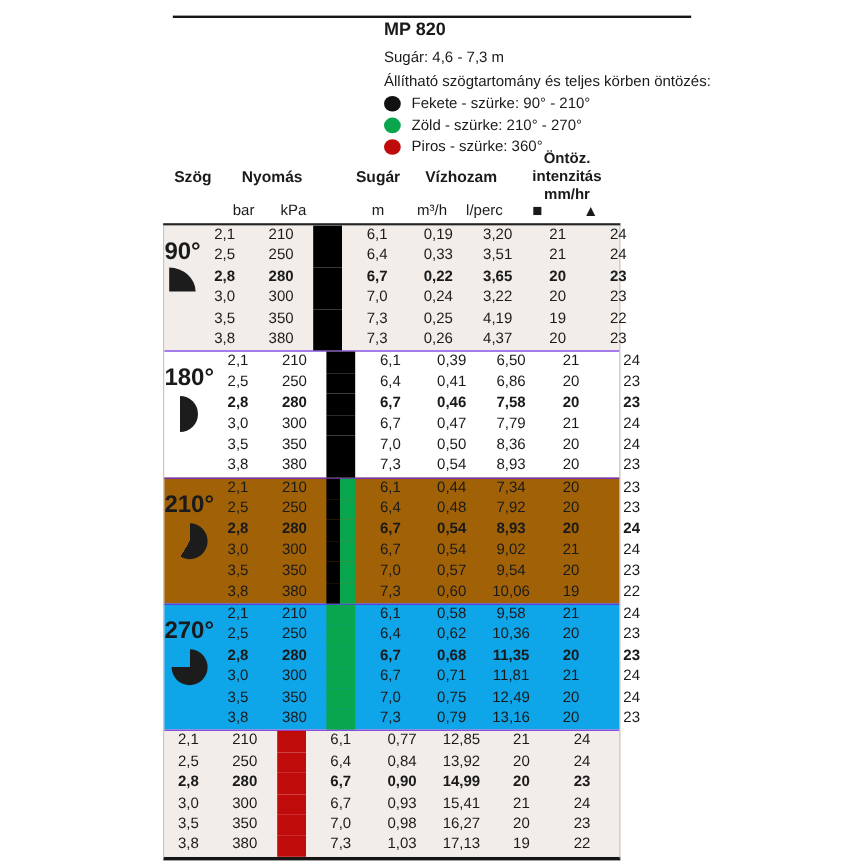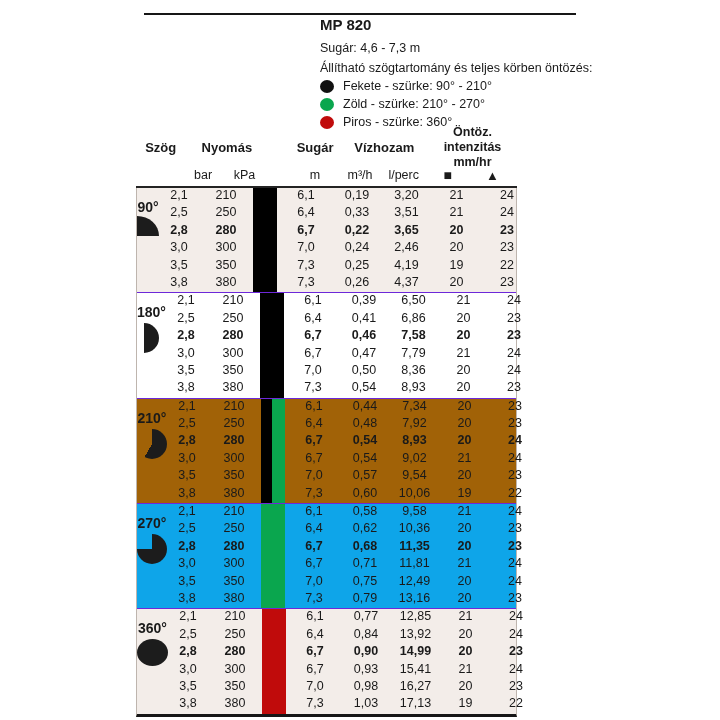--- a/index.html
+++ b/index.html
@@ -38,21 +38,21 @@
   .uc { display:flex; align-items:center; justify-content:center; font-size:12.5px; }
   .sym-sq { font-size:14px; line-height:1; }
   .sym-tri { font-size:13px; line-height:1; }
   .hdr-rule { height:2px; background:#232323; }
 
   .sections { border-left:1px solid #beb5ae; border-right:1px solid #beb5ae; border-bottom:3px solid #161616; }
   .section { display:flex; }
   .section + .section { border-top:1px solid #6d28d9; }
 
   .angle-cell { width:56px; display:flex; flex-direction:column; align-items:center; padding-top:11px; }
-  .angle-label { font-weight:bold; font-size:14px; }
+  .angle-label { font-weight:bold; font-size:20px; }
   .pie { margin-top:3px; flex:0 0 auto; }
   .pie-90  { width:22px; height:20px; background:#1c1c1c; border-radius:0 100% 0 0; margin-top:1px; }
   .pie-180 { width:15px; height:30px; background:#1c1c1c; border-radius:0 15px 15px 0; }
   .pie-210, .pie-270 { width:30px; height:30px; border-radius:50%; }
   .pie-360 { width:31px; height:27px; background:#1c1c1c; border-radius:50%; }
 
   .rows { display:flex; flex-direction:column; flex:1; }
   .row { display:flex; height:17.4px; align-items:flex-start; }
   .row.bold .cell { font-weight:bold; }
   .cell { text-align:center; font-size:12.5px; }
@@ -145,21 +145,21 @@
               <div class="cell c-lperc">3,65</div>
               <div class="cell c-sq">20</div>
               <div class="cell c-tri">23</div>
             </div>
             <div class="row">
               <div class="cell c-bar">3,0</div>
               <div class="cell c-kpa">300</div>
               <div class="cell band c-band" style="background: rgb(0, 0, 0);"></div>
               <div class="cell c-m">7,0</div>
               <div class="cell c-m3h">0,24</div>
-              <div class="cell c-lperc">2,46</div>
+              <div class="cell c-lperc">3,22</div>
               <div class="cell c-sq">20</div>
               <div class="cell c-tri">23</div>
             </div>
             <div class="row">
               <div class="cell c-bar">3,5</div>
               <div class="cell c-kpa">350</div>
               <div class="cell band c-band" style="background: rgb(0, 0, 0);"></div>
               <div class="cell c-m">7,3</div>
               <div class="cell c-m3h">0,25</div>
               <div class="cell c-lperc">4,19</div>
@@ -376,24 +376,20 @@
               <div class="cell band c-band" style="background: rgb(10, 166, 78);"></div>
               <div class="cell c-m">7,3</div>
               <div class="cell c-m3h">0,79</div>
               <div class="cell c-lperc">13,16</div>
               <div class="cell c-sq">20</div>
               <div class="cell c-tri">23</div>
             </div>
           </div>
         </div>
         <div class="section" style="background: rgb(243, 237, 233);">
-          <div class="angle-cell c-angle">
-            <div class="angle-label">360°</div>
-            <div class="pie pie-360"></div>
-          </div>
           <div class="rows">
             <div class="row">
               <div class="cell c-bar">2,1</div>
               <div class="cell c-kpa">210</div>
               <div class="cell band c-band" style="background: rgb(192, 11, 11);"></div>
               <div class="cell c-m">6,1</div>
               <div class="cell c-m3h">0,77</div>
               <div class="cell c-lperc">12,85</div>
               <div class="cell c-sq">21</div>
               <div class="cell c-tri">24</div>

